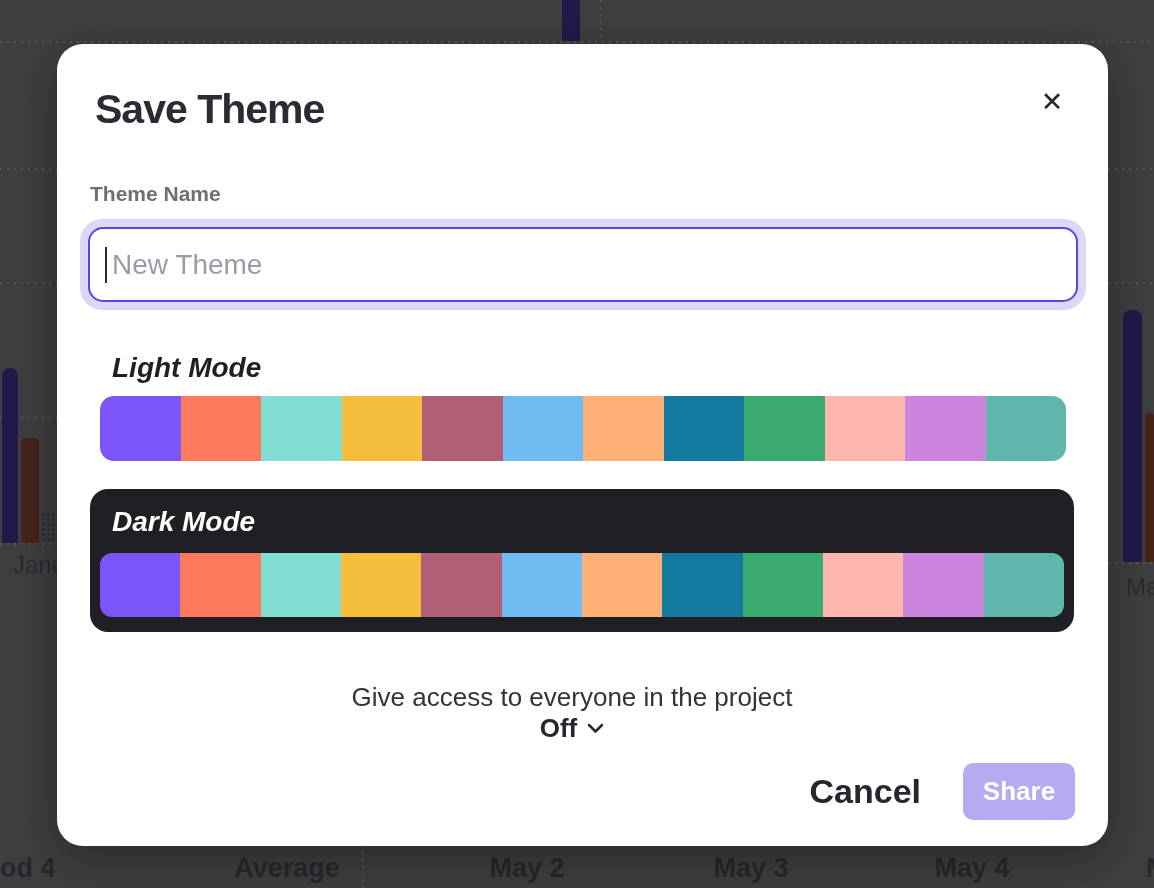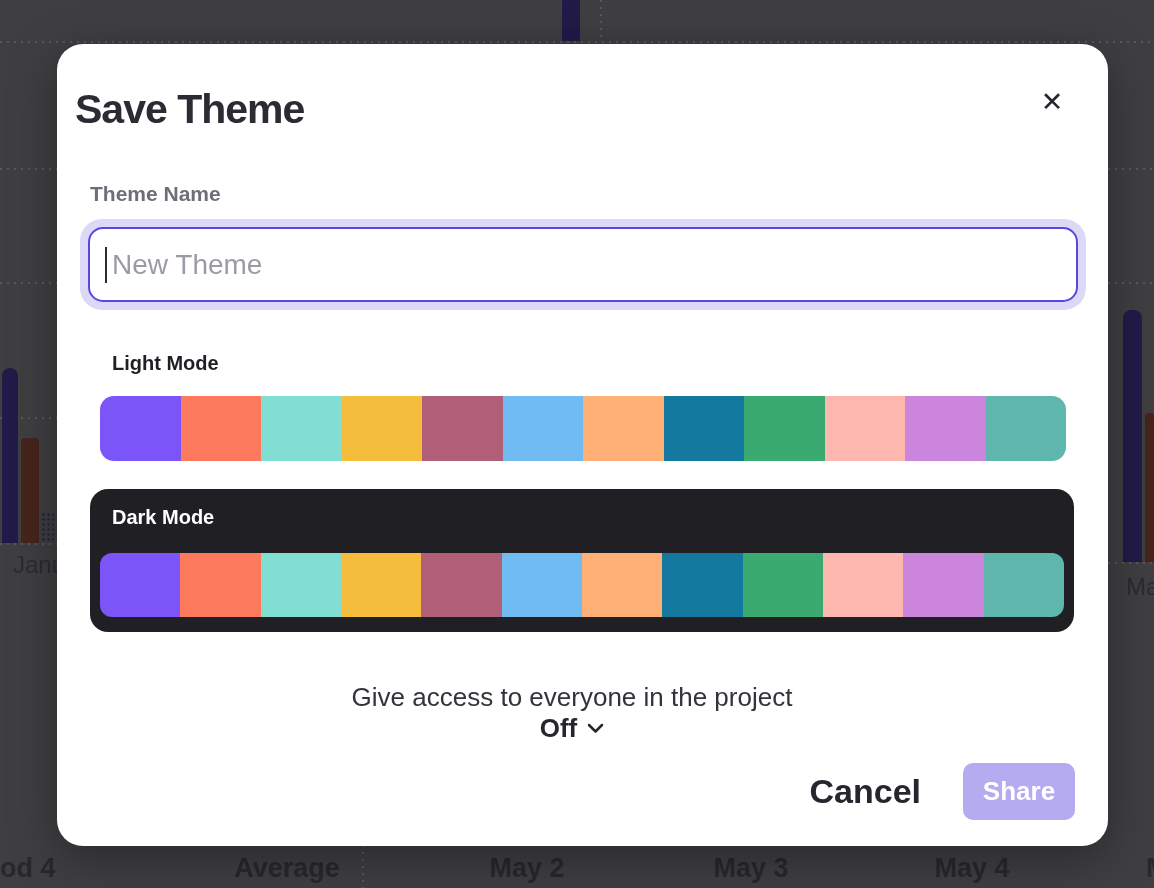--- a/index.html
+++ b/index.html
@@ -14,35 +14,35 @@
   .bar-red  { background:#46241b; border-radius:4px 4px 0 0; }
   .bar-dotted { background-color:#3c3c44; border-radius:4px 4px 0 0;
     background-image:radial-gradient(#27272e 1.2px, transparent 1.3px); background-size:5px 5px; }
   .axis-label { position:absolute; color:#27272d; font-size:27px; font-weight:700; white-space:nowrap;flex-direction:column; }
   .side-label { position:absolute; color:#2b2b32; font-size:24px; font-weight:400; white-space:nowrap; }
   .chev-dark { stroke:#27272d; stroke-width:2.5; fill:none; stroke-linecap:round; stroke-linejoin:round; }
 
   
   .modal { position:absolute; left:57px; top:44px; width:1051px; height:802px;
     background:#ffffff; border-radius:26px; box-shadow:0 12px 48px rgba(0,0,0,.35); }
-  .modal-title { position:absolute; left:18px; top:42px; font-size:41px; font-weight:700;
+  .modal-title { position:absolute; left:38px; top:42px; font-size:41px; font-weight:700;
     color:#2b2b33; letter-spacing:-1px; }
   .close-btn { position:absolute; right:40px; top:42px; width:32px; height:32px;
     display:flex; align-items:center; justify-content:center; cursor:pointer;
     font-size:27px; color:#26262e; line-height:1; }
   .field-label { position:absolute; left:33px; top:138px; font-size:21px; font-weight:700; color:#6e6e78; }
   .input-ring { position:absolute; left:23px; top:175px; width:1006px; height:91px;
     background:#dcd9f8; border-radius:22px; padding:8px; }
   .theme-input { width:100%; height:100%; border:2px solid #5847e0; border-radius:15px;
     background:#fff; font-family:"Liberation Sans", sans-serif; font-size:28px; color:#2b2b33;
     padding:0 0 0 22px; outline:none; }
   .theme-input::placeholder { color:#9b9ba6; }
   .caret { position:absolute; left:25px; top:28px; width:2px; height:36px; background:#2b2b33; }
 
-  .section-label { position:absolute; font-size:20px; font-weight:700; color:#1f1f26; }
+  .section-label { position:absolute; font-size:28px; font-weight:700; color:#1f1f26;font-style:italic; }
   .palette { position:absolute; display:flex; overflow:hidden; border-radius:14px; }
   .palette .swatch { flex:1 1 0; }
   .light-palette { left:43px; top:352px; width:966px; height:65px; }
   .dark-card { position:absolute; left:33px; top:445px; width:984px; height:143px;
     background:#202024; border-radius:18px; }
   .dark-card .section-label { position:absolute; left:22px; top:17px; color:#ffffff; }
   .dark-palette { left:10px; top:64px; width:964px; height:64px; border-radius:12px; }
 
   .access-row { position:absolute; left:31px; right:52px; top:638px; height:40px;
     display:flex; align-items:center; justify-content:space-between;flex-direction:column; }

